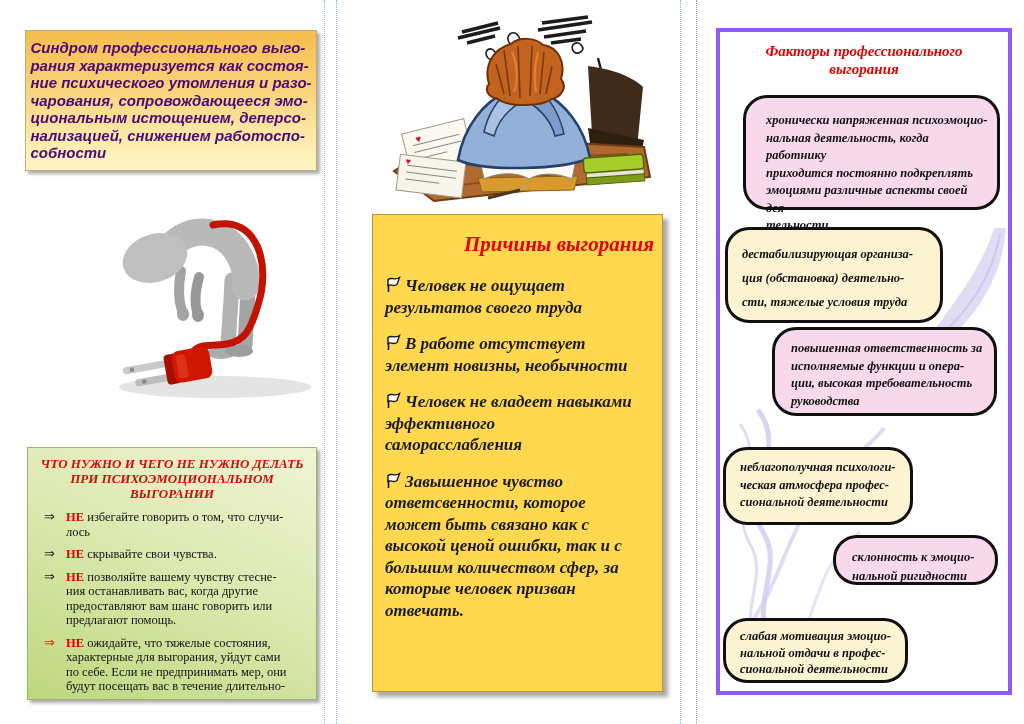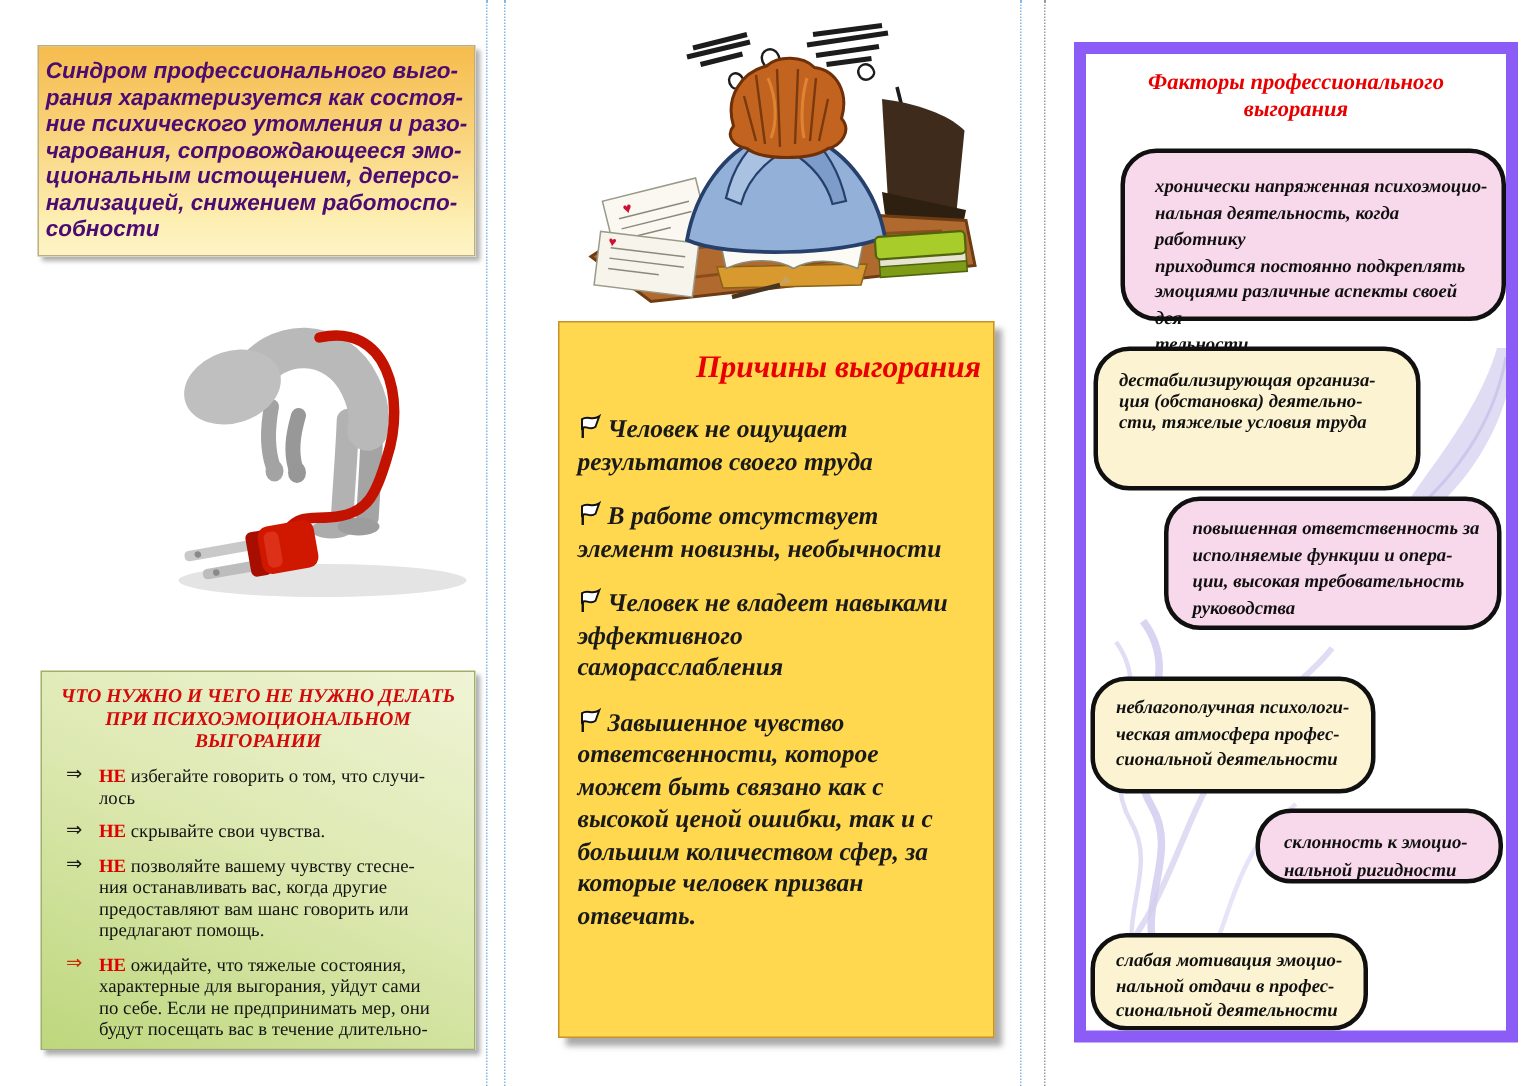--- a/index.html
+++ b/index.html
@@ -52,36 +52,36 @@
     font-size:21px; line-height:26px; margin:4px 0 18px;
   }
   .cause-item { font-weight:bold; font-style:italic; font-size:17px; line-height:21.5px;
     color:#1A1A1A; margin-bottom:15px; }
   .cause-item .flag { display:inline-block; width:17px; height:17px; vertical-align:-2px; margin-right:3px; }
   .cause-item .txt { white-space:pre-line; }
 
   
   .factors-box {
     position:absolute; left:716px; top:28px; width:296px; height:667px; box-sizing:border-box;
-    border:8px solid #8b5cf6; background:#ffffff; z-index:1; overflow:hidden;
+    border:4px solid #8b5cf6; background:#ffffff; z-index:1; overflow:hidden;
   }
   .swoosh { position:absolute; left:0; top:0; z-index:1; pointer-events:none; }
   .factors-title {
     position:relative; z-index:2; margin-top:10px; text-align:center; color:#E80000;
     font-weight:bold; font-style:italic; font-size:15px; line-height:18px; white-space:pre-line;
   }
   .callout {
     position:absolute; z-index:2; box-sizing:border-box; border:3px solid #101010; border-radius:24px;
     font-weight:bold; font-style:italic; font-size:12.5px; line-height:17.5px; color:#101010;
     white-space:pre-line;
   }
   .callout.pink  { background:#F8D8EB; }
   .callout.cream { background:#FBF3D2; }
   .c1 { left:23px;  top:63px;  width:257px; height:115px; padding:14px 8px 0 20px; }
-  .c2 { left:5px;   top:195px; width:218px; height:96px;  padding:12px 8px 0 14px; line-height:14px; }
+  .c2 { left:5px;   top:195px; width:218px; height:96px;  padding:12px 8px 0 14px; line-height:24px; }
   .c3 { left:52px;  top:295px; width:225px; height:89px;  padding:10px 8px 0 16px; }
   .c4 { left:3px;   top:415px; width:190px; height:78px;  padding:9px 6px 0 14px; }
   .c5 { left:113px; top:503px; width:165px; height:50px;  padding:10px 6px 0 16px; line-height:19px; }
   .c6 { left:3px;   top:586px; width:185px; height:65px;  padding:7px 6px 0 14px; line-height:16.5px; }
 </style>
 </head>
 <body>
 
 <div class="page">
 

